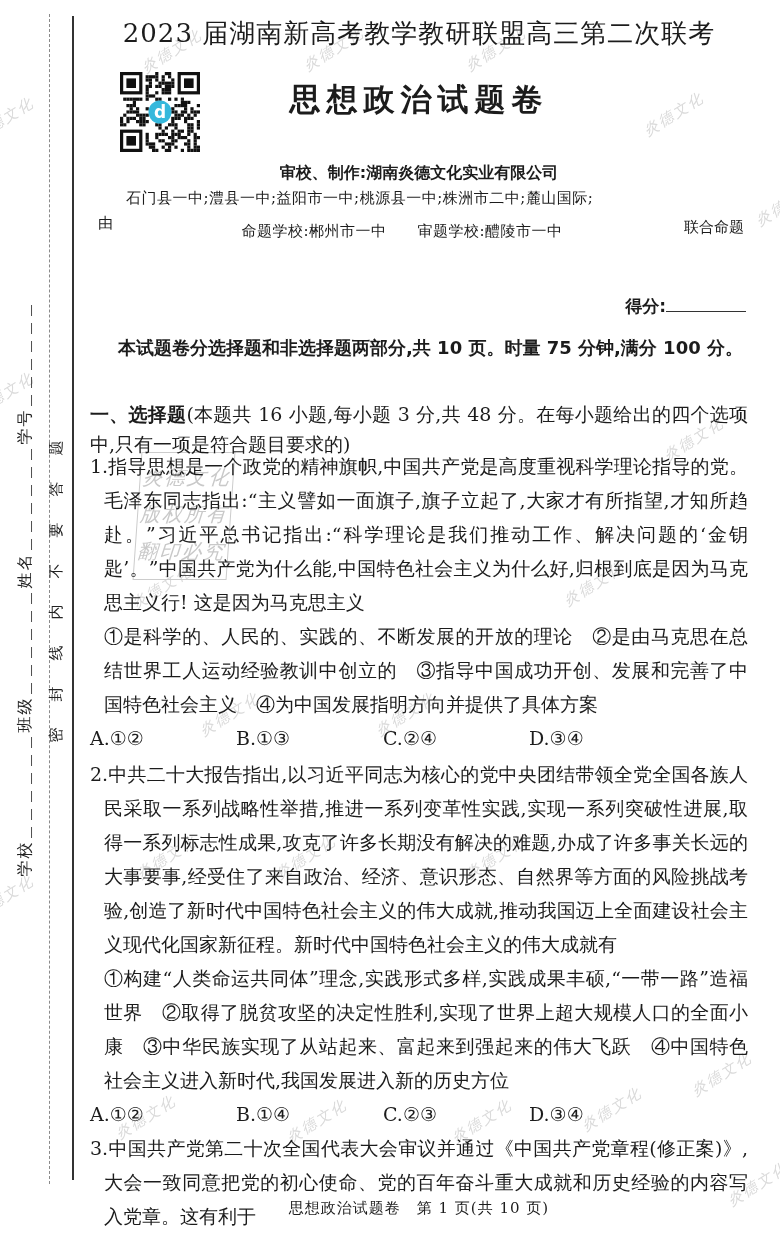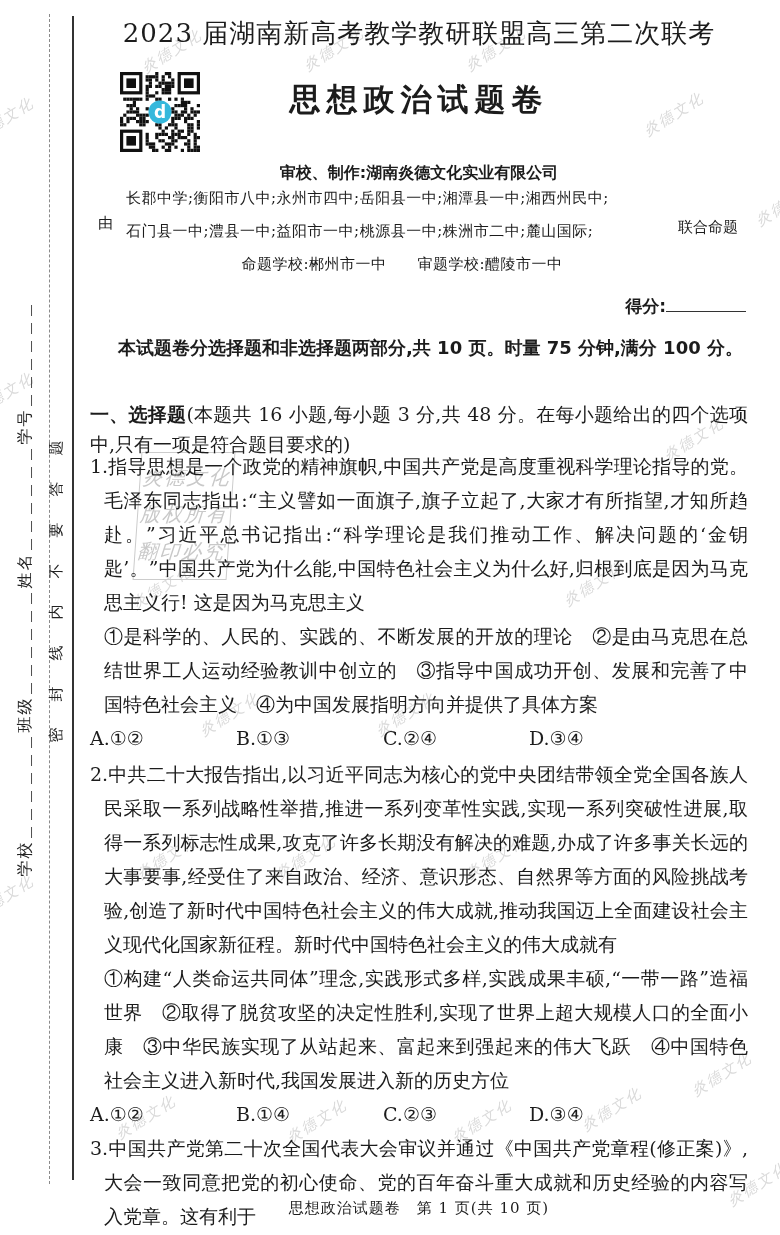--- a/index.html
+++ b/index.html
@@ -30,21 +30,21 @@
   .subject-title{position:absolute;left:90px;top:79px;width:658px;text-align:center;
       font-size:31px;font-weight:bold;letter-spacing:6px;z-index:1;}
   .producer{position:absolute;left:90px;top:163px;width:658px;text-align:center;
       font-size:16px;font-weight:bold;z-index:1;}
 
   .school-block{position:absolute;left:98px;top:182px;width:652px;display:flex;font-size:15px;z-index:1;}
   .by{width:28px;padding-top:32px;}
   .school-list{flex:1;}
   .school-list p{margin:0;line-height:33px;letter-spacing:.5px;}
   .proposer{text-align:center;}
-  .joint{width:72px;padding-top:36px;}
+  .joint{width:72px;padding-top:36px;text-align:center;}
 
   .score{position:absolute;right:34px;top:295px;font-size:17px;font-weight:bold;z-index:1;}
   .score-line{display:inline-block;width:80px;height:15px;border-bottom:1.5px solid #333;}
 
   
   .intro{position:absolute;left:90px;top:336px;width:658px;font-size:18px;font-weight:bold;
       text-indent:28px;z-index:1;}
   .section-head{position:absolute;left:90px;top:399px;width:658px;font-size:19px;line-height:30px;
       text-align:justify;z-index:1;}
   .section-head .lead{font-weight:bold;}
@@ -302,21 +302,20 @@
         <text x="40" y="46" text-anchor="middle" font-size="17" font-weight="bold" fill="#fff" font-family="DejaVu Sans, sans-serif">d</text>
       </svg>
   </div>
 
   <div class="subject-title sans">思想政治试题卷</div>
   <div class="producer sans">审校、制作:湖南炎德文化实业有限公司</div>
 
   <div class="school-block">
     <div class="by">由</div>
     <div class="school-list">
-      <p>长郡中学;衡阳市八中;永州市四中;岳阳县一中;湘潭县一中;湘西州民中;</p>
       <p>石门县一中;澧县一中;益阳市一中;桃源县一中;株洲市二中;麓山国际;</p>
       <p class="proposer">命题学校:郴州市一中　　审题学校:醴陵市一中</p>
     </div>
     <div class="joint">联合命题</div>
   </div>
 
   <div class="score sans">
     <span>得分:</span><span class="score-line"></span>
   </div>
 

